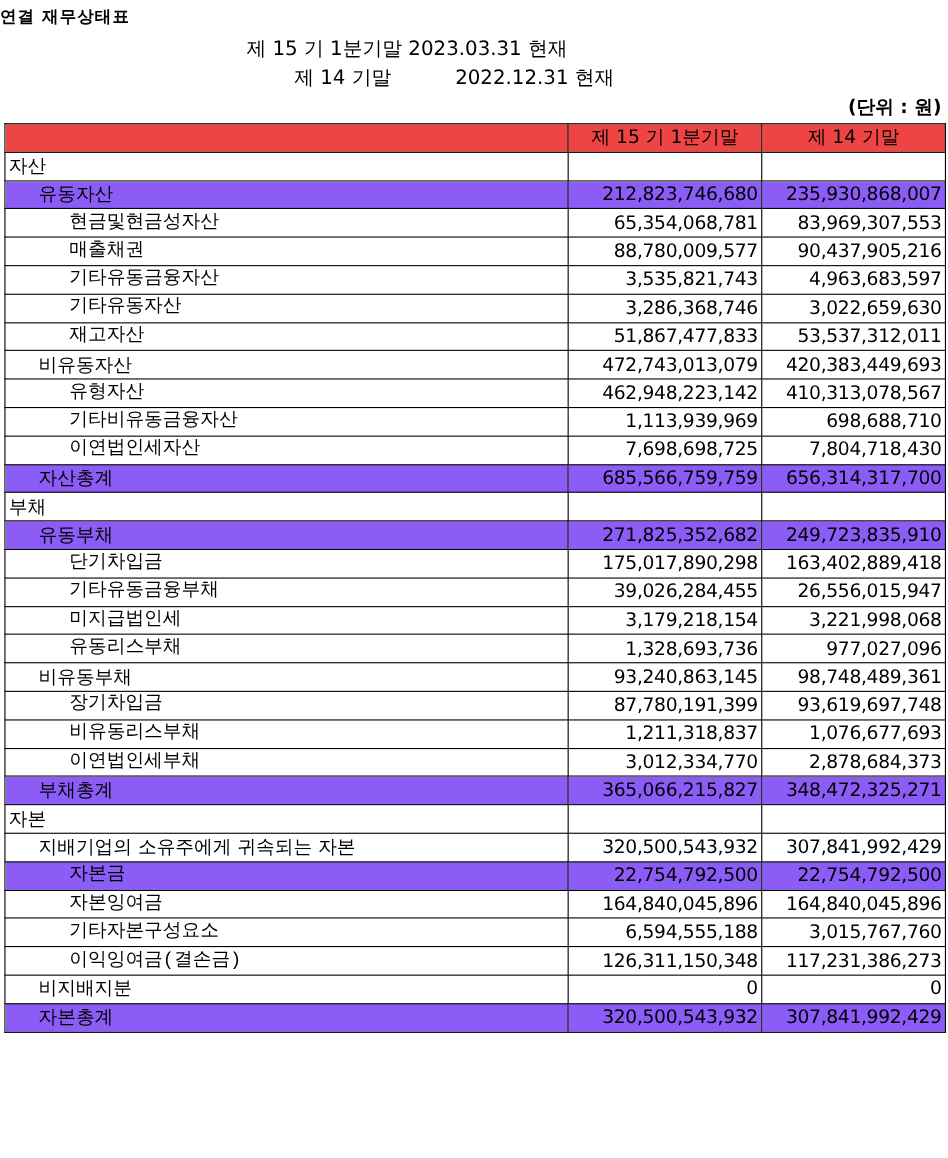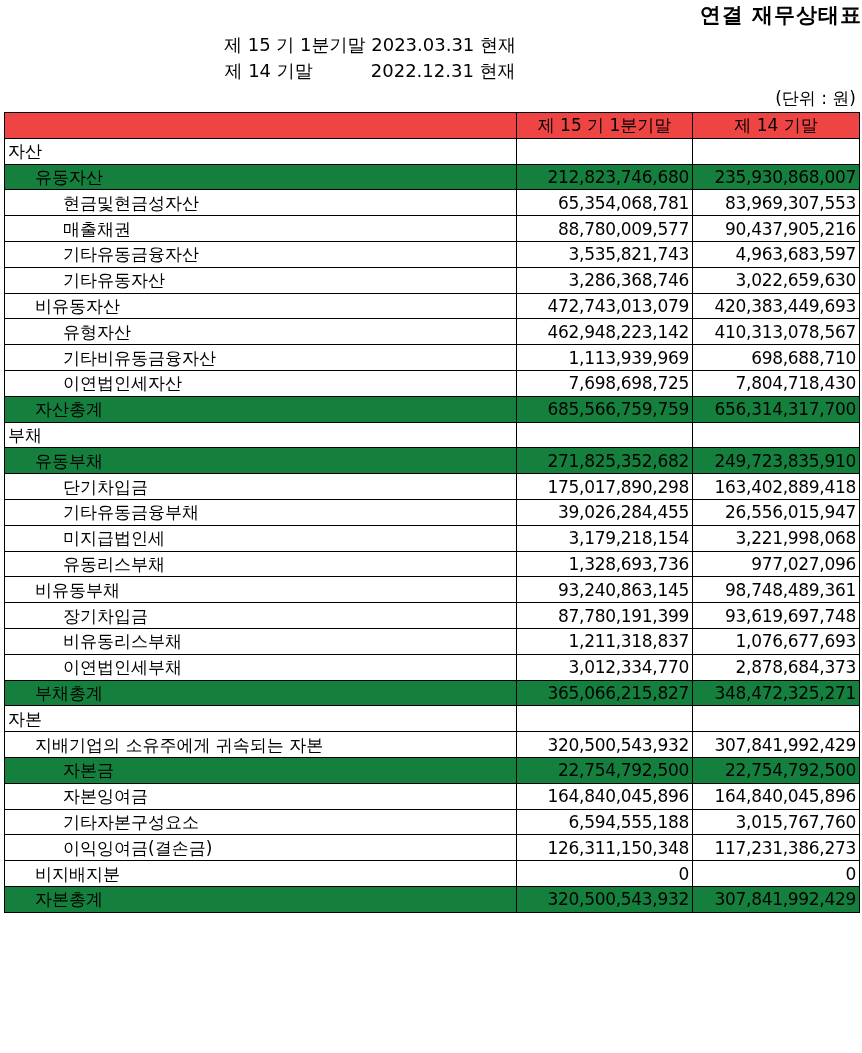--- a/index.html
+++ b/index.html
@@ -2,54 +2,54 @@
 <html><head>
 <meta charset="utf-8">
 <style>
   html, body { margin: 0; padding: 0; background: #ffffff; }
   body {
     width: 862px; height: 1053px; position: relative; overflow: hidden;
     font-family: "DejaVu Sans", sans-serif; color: #000;
   }
   .title {
     position: absolute; left: 0; top: 0; width: 862px; height: 30px;
-    text-align: right; font-weight: bold; font-size: 21px; line-height: 30px;
+    text-align: left; font-weight: bold; font-size: 15px; line-height: 30px;
     letter-spacing: 1px;
   }
   .subtitle {
     position: absolute; left: 0; width: 740px; text-align: center;
     font-size: 18px; line-height: 26px;
   }
   .sub1 { top: 32px; }
-  .sub2 { top: 58px; }
+  .sub2 { top: 58px; margin-left: 43px; }
   .sub2 .gap { display: inline-block; width: 58px; }
   .unit {
-    position: absolute; right: 6px; top: 86px; font-size: 17px; line-height: 24px;
+    position: absolute; right: 6px; top: 86px; font-size: 17px; line-height: 24px; font-weight: bold;
   }
   table.fs {
     position: absolute; left: 4px; top: 112px;
     border-collapse: collapse; table-layout: fixed;
     width: 855px;
   }
   table.fs td, table.fs th {
     border: 1.5px solid #000;
     height: 24.8px; padding: 0 3px 0 3px;
     font-size: 17px; line-height: 24px; white-space: nowrap; overflow: hidden;
     font-weight: normal;
   }
   table.fs th { background: #ef4444; text-align: center; }
   col.c1 { width: 512px; }
   col.c2 { width: 176px; }
   col.c3 { width: 167px; }
   td.num { text-align: right; letter-spacing: -0.3px; }
   td.lbl { text-align: left; }
-  tr.hl td { background: #15803d; }
+  tr.hl td { background: #8b5cf6; }
   .ind0 { padding-left: 3px !important; }
   .ind1 { padding-left: 30px !important; }
-  .ind2 { padding-left: 58px !important; }
+  .ind2 { padding-left: 58px !important; font-family: Liberation Mono, monospace; }
 </style>
 </head>
 <body>
 
 <div class="title">연결 재무상태표</div>
 <div class="subtitle sub1">제 15 기 1분기말 2023.03.31 현재</div>
 <div class="subtitle sub2"><span>제 14 기말</span><span class="gap"></span><span>2022.12.31 현재</span></div>
 <div class="unit">(단위 : 원)</div>
 
 <table class="fs">
@@ -90,20 +90,25 @@
         <td class="lbl ind2">기타유동금융자산</td>
         <td class="num">3,535,821,743</td>
         <td class="num">4,963,683,597</td>
       </tr>
       <tr>
         <td class="lbl ind2">기타유동자산</td>
         <td class="num">3,286,368,746</td>
         <td class="num">3,022,659,630</td>
       </tr>
       <tr>
+        <td class="lbl ind2">재고자산</td>
+        <td class="num">51,867,477,833</td>
+        <td class="num">53,537,312,011</td>
+      </tr>
+      <tr>
         <td class="lbl ind1">비유동자산</td>
         <td class="num">472,743,013,079</td>
         <td class="num">420,383,449,693</td>
       </tr>
       <tr>
         <td class="lbl ind2">유형자산</td>
         <td class="num">462,948,223,142</td>
         <td class="num">410,313,078,567</td>
       </tr>
       <tr>

